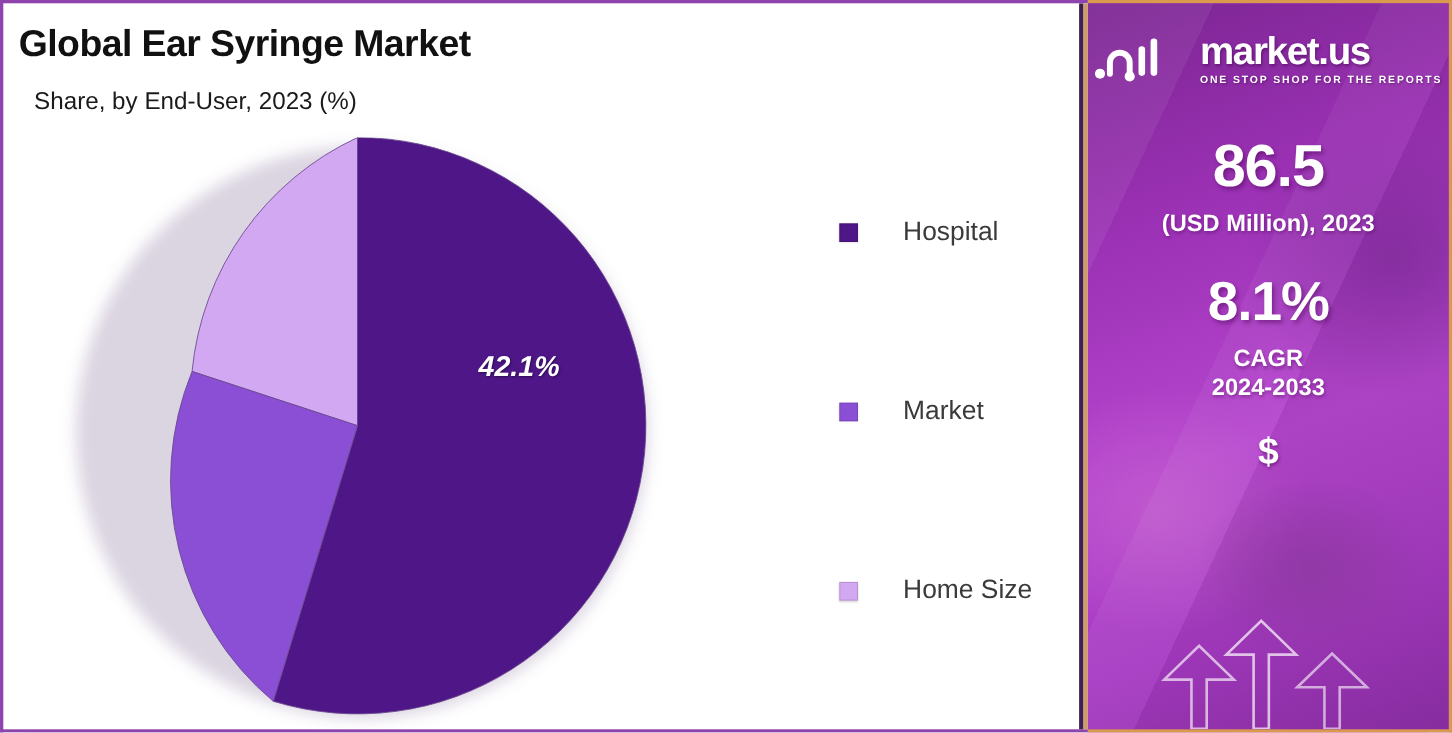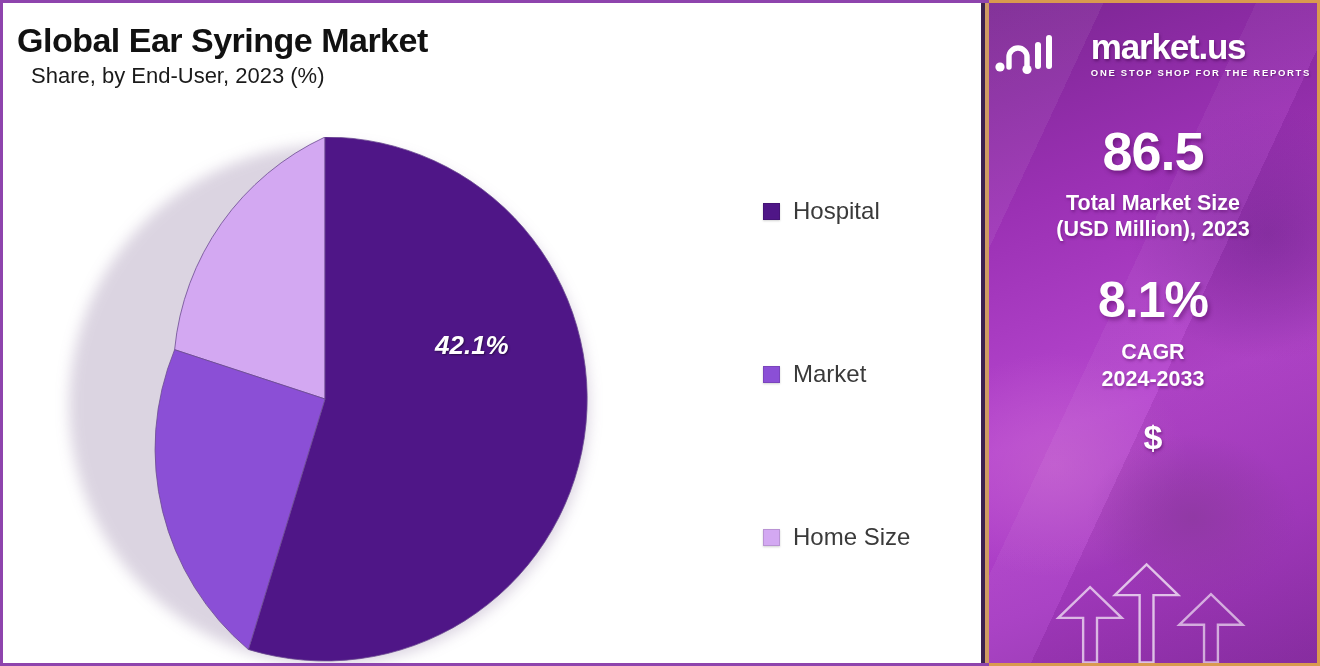--- a/index.html
+++ b/index.html
@@ -33,31 +33,31 @@
     font-size: 34px;
     font-weight: bold;
     color: #111111;
     letter-spacing: -0.5px;
     line-height: 1.05;
     white-space: nowrap;
   }
   .chart-subtitle {
     font-size: 22px;
     color: #1a1a1a;
-    margin-top: 4px;
+    margin-top: 20px;
     margin-left: 14px;
     font-weight: 400;
     white-space: nowrap;
   }
 
   
   .pie-wrap {
     position: absolute;
     left: 60px;
-    top: 134px;
+    top: 122px;
     width: 525px;
     height: 525px;
   }
   .pie-shadow {
     position: absolute;
     left: 6px; top: 8px;
     width: 520px; height: 520px;
     border-radius: 50%;
     background: rgba(90,60,120,0.22);
     filter: blur(7px);
@@ -80,20 +80,21 @@
     position: absolute;
     left: 760px;
     top: 185px;
     width: 210px;
   }
   .legend-item {
     display: flex;
     align-items: center;
     height: 46px;
     margin-bottom: 117px;
+    gap: 28px;
   }
   .legend-item:last-child { margin-bottom: 0; }
   .legend-swatch {
     width: 17px; height: 17px;
     flex: 0 0 17px;
     border: 1px solid rgba(0,0,0,0.12);
     box-shadow: 0 1px 2px rgba(0,0,0,0.18);
   }
   .legend-label {
     margin-left: 13px;
@@ -276,21 +277,20 @@
           <rect x="51" y="2" width="6" height="34" rx="3" fill="#ffffff"></rect>
         </svg>
         <div class="logo-text-wrap">
           <div class="logo-word">market.us</div>
           <div class="logo-tag">ONE STOP SHOP FOR THE REPORTS</div>
         </div>
       </div>
 
       <div class="stat-big">86.5</div>
       <div class="stat-caption">
-        <div>Total Market Size</div>
         <div>(USD Million), 2023</div>
       </div>
 
       <div class="stat-big-2">8.1%</div>
       <div class="stat-caption-2">
         <div>CAGR</div>
         <div>2024-2033</div>
       </div>
 
       <div class="dollar-sign">$</div>

